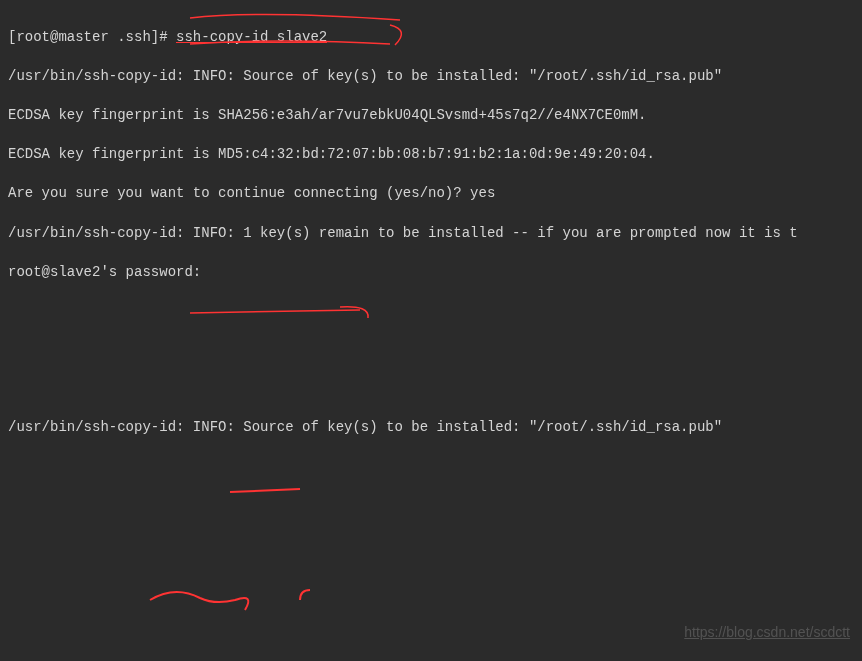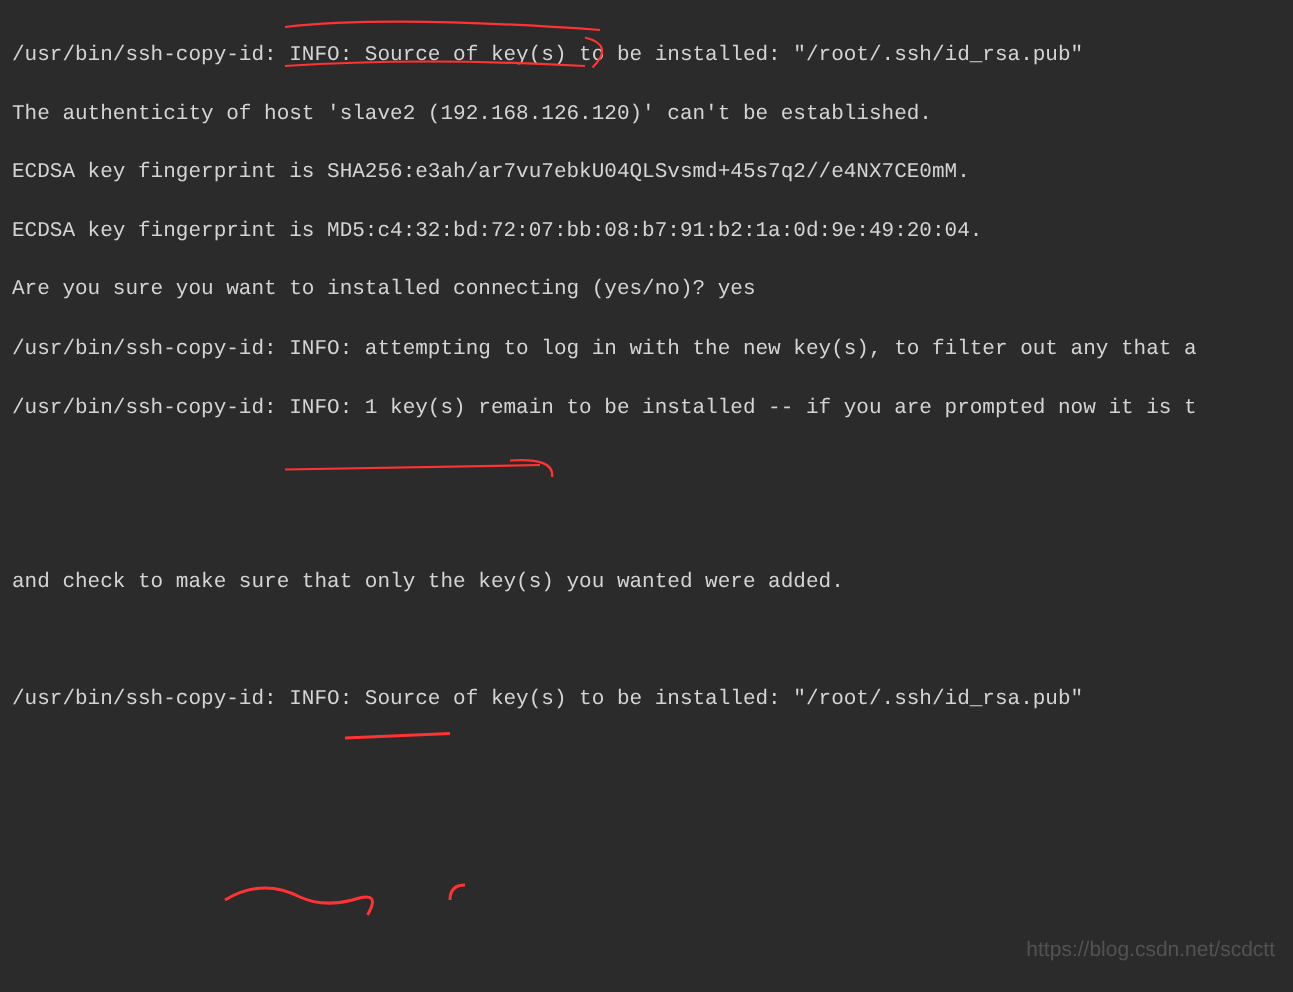--- a/index.html
+++ b/index.html
@@ -39,42 +39,42 @@
       height: 1px;
       background: #ff3333;
     }
     .watermark {
       position: absolute;
       bottom: 18px;
       right: 12px;
       color: rgba(200,200,200,0.25);
       font-size: 14px;
       font-family: Arial, sans-serif;
+      text-decoration: underline;
     }
     svg.annotations {
       position: absolute;
       top: 0;
       left: 0;
       pointer-events: none;
     }
   </style>
 </head>
 <body>
 
 <div class="terminal">
+<span class="line"><span>[root@master .ssh]# </span><span class="underline-red">ssh-copy-id slave2</span></span>
 <span class="line">/usr/bin/ssh-copy-id: INFO: Source of key(s) to be installed: "/root/.ssh/id_rsa.pub"</span>
-<span class="line">The authenticity of host 'slave2 (192.168.126.120)' can't be established.</span>
 <span class="line">ECDSA key fingerprint is SHA256:e3ah/ar7vu7ebkU04QLSvsmd+45s7q2//e4NX7CE0mM.</span>
 <span class="line">ECDSA key fingerprint is MD5:c4:32:bd:72:07:bb:08:b7:91:b2:1a:0d:9e:49:20:04.</span>
-<span class="line">Are you sure you want to installed connecting (yes/no)? yes</span>
-<span class="line">/usr/bin/ssh-copy-id: INFO: attempting to log in with the new key(s), to filter out any that a</span>
+<span class="line">Are you sure you want to continue connecting (yes/no)? yes</span>
 <span class="line">/usr/bin/ssh-copy-id: INFO: 1 key(s) remain to be installed -- if you are prompted now it is t</span>
+<span class="line">root@slave2's password:</span>
 <span class="line"></span>
 <span class="line"></span>
-<span class="line">and check to make sure that only the key(s) you wanted were added.</span>
 <span class="line"></span>
 <span class="line">/usr/bin/ssh-copy-id: INFO: Source of key(s) to be installed: "/root/.ssh/id_rsa.pub"</span>
 
 
 
 
 
 
 
 

